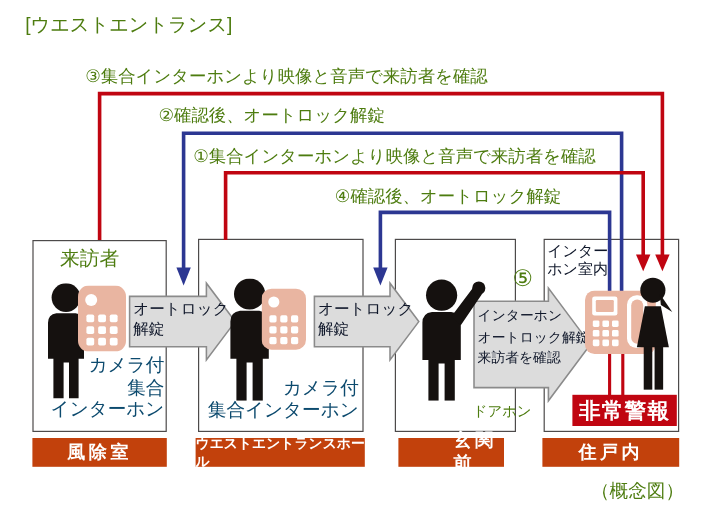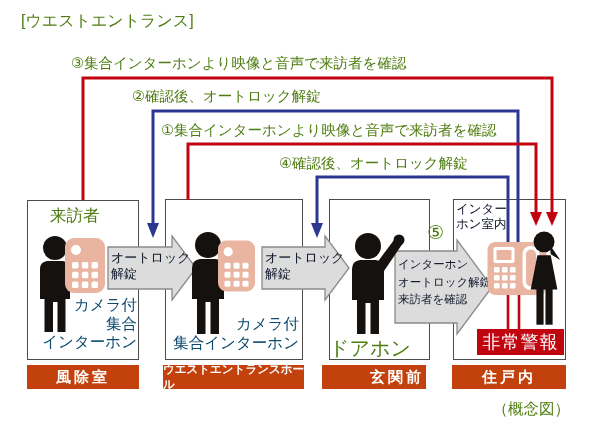--- a/index.html
+++ b/index.html
@@ -12,21 +12,21 @@
   .box{position:absolute;background:#ffffff;border:1.6px solid #4d4a4a;box-sizing:border-box;}
   .zone{
     position:absolute;height:24px;background:#c2410c;color:#ffffff;
     display:flex;align-items:center;justify-content:center;font-weight:bold;box-sizing:border-box;
   }
   .devlabel{position:absolute;text-align:right;font-size:15.5px;line-height:18.5px;color:#0c4a6e;}
   .arrowtxt{position:absolute;color:#0f172a;}
   svg{display:block;}
   #wires{position:absolute;left:0;top:0;pointer-events:none;}
   .alarm{
-    position:absolute;background:#c00511;color:#fff;font-weight:normal;text-align:center;
+    position:absolute;background:#c00511;color:#fff;font-weight:bold;text-align:center;
     letter-spacing:1px;
   }
 </style>
 </head>
 <body>
 
 <div id="stage">
 
   <div class="txt" style="left:21px;top:11px;font-size:16px;">[ウエストエントランス]</div>
 
@@ -35,21 +35,21 @@
   <div class="txt" style="left:161px;top:121px;font-size:14.5px;">①集合インターホンより映像と音声で来訪者を確認</div>
   <div class="txt" style="left:279px;top:154px;font-size:14.5px;">④確認後、オートロック解錠</div>
 
   <div class="box" style="left:27px;top:200px;width:112px;height:160px;"></div>
   <div class="box" style="left:165px;top:199px;width:138px;height:161px;"></div>
   <div class="box" style="left:329px;top:199px;width:101px;height:161px;"></div>
   <div class="box" style="left:453px;top:199px;width:113px;height:161px;"></div>
 
   <div class="zone" style="left:27px;top:365px;width:112px;font-size:15px;letter-spacing:3px;">風除室</div>
   <div class="zone" style="left:163px;top:365px;width:141px;font-size:11.5px;">ウエストエントランスホール</div>
-  <div class="zone" style="left:322px;top:365px;width:104px;font-size:15px;letter-spacing:3px;padding-left:46px;">玄関前</div>
+  <div class="zone" style="left:332px;top:365px;width:88px;font-size:15px;letter-spacing:3px;padding-left:46px;">玄関前</div>
   <div class="zone" style="left:452px;top:365px;width:114px;font-size:15px;letter-spacing:3px;">住戸内</div>
 
   <svg id="wires" width="600" height="436" viewBox="0 0 600 436">
 
     <polygon points="108,247 172,247 172,236 196,268 172,300 172,289 108,289" fill="#dcdcdc" stroke="#8b8b8b" stroke-width="1.3"></polygon>
     <polygon points="262,247 325,247 325,236 349,268 325,300 325,289 262,289" fill="#dcdcdc" stroke="#8b8b8b" stroke-width="1.3"></polygon>
     <polygon points="395,251 457,251 457,240 492,287 457,334 457,323 395,323" fill="#dcdcdc" stroke="#8b8b8b" stroke-width="1.3"></polygon>
 
     <path d="M83,200 L83,78 L552,78 L552,214" fill="none" stroke="#c00511" stroke-width="3"></path>
     <polygon points="546,212 558,212 552,226" fill="#c00511"></polygon>
@@ -126,21 +126,21 @@
   </div>
 
   <div class="abs" style="left:344px;top:224px;">
     <svg width="62" height="110" viewBox="0 0 62 110">
       <circle cx="24" cy="22" r="13" fill="#15110f"></circle>
       <path d="M8 45 Q8 37 16 36 L32 36 Q40 37 40 45 L40 76 L35 76 L35 110 L26.5 110 L26.5 79 L21.5 79 L21.5 110 L13 110 L13 76 L8 76 Z" fill="#15110f"></path>
       <path d="M32 40 L50 16 Q53 12 57 15 Q60 18 57 22 L40 47 Z" fill="#15110f"></path>
       <circle cx="55" cy="16" r="5.5" fill="#15110f"></circle>
     </svg>
   </div>
-  <div class="txt" style="left:329px;top:335px;width:114px;text-align:left;font-size:20px;">ドアホン</div>
+  <div class="txt" style="left:329px;top:335px;width:114px;text-align:right;font-size:12px;">ドアホン</div>
 
   <div class="txt" style="left:427px;top:221px;font-size:19px;">⑤</div>
   <div class="arrowtxt" style="left:111px;top:250px;font-size:13px;line-height:15.5px;">
     <div>オートロック</div>
     <div>解錠</div>
   </div>
   <div class="arrowtxt" style="left:265px;top:250px;font-size:13px;line-height:15.5px;">
     <div>オートロック</div>
     <div>解錠</div>
   </div>

